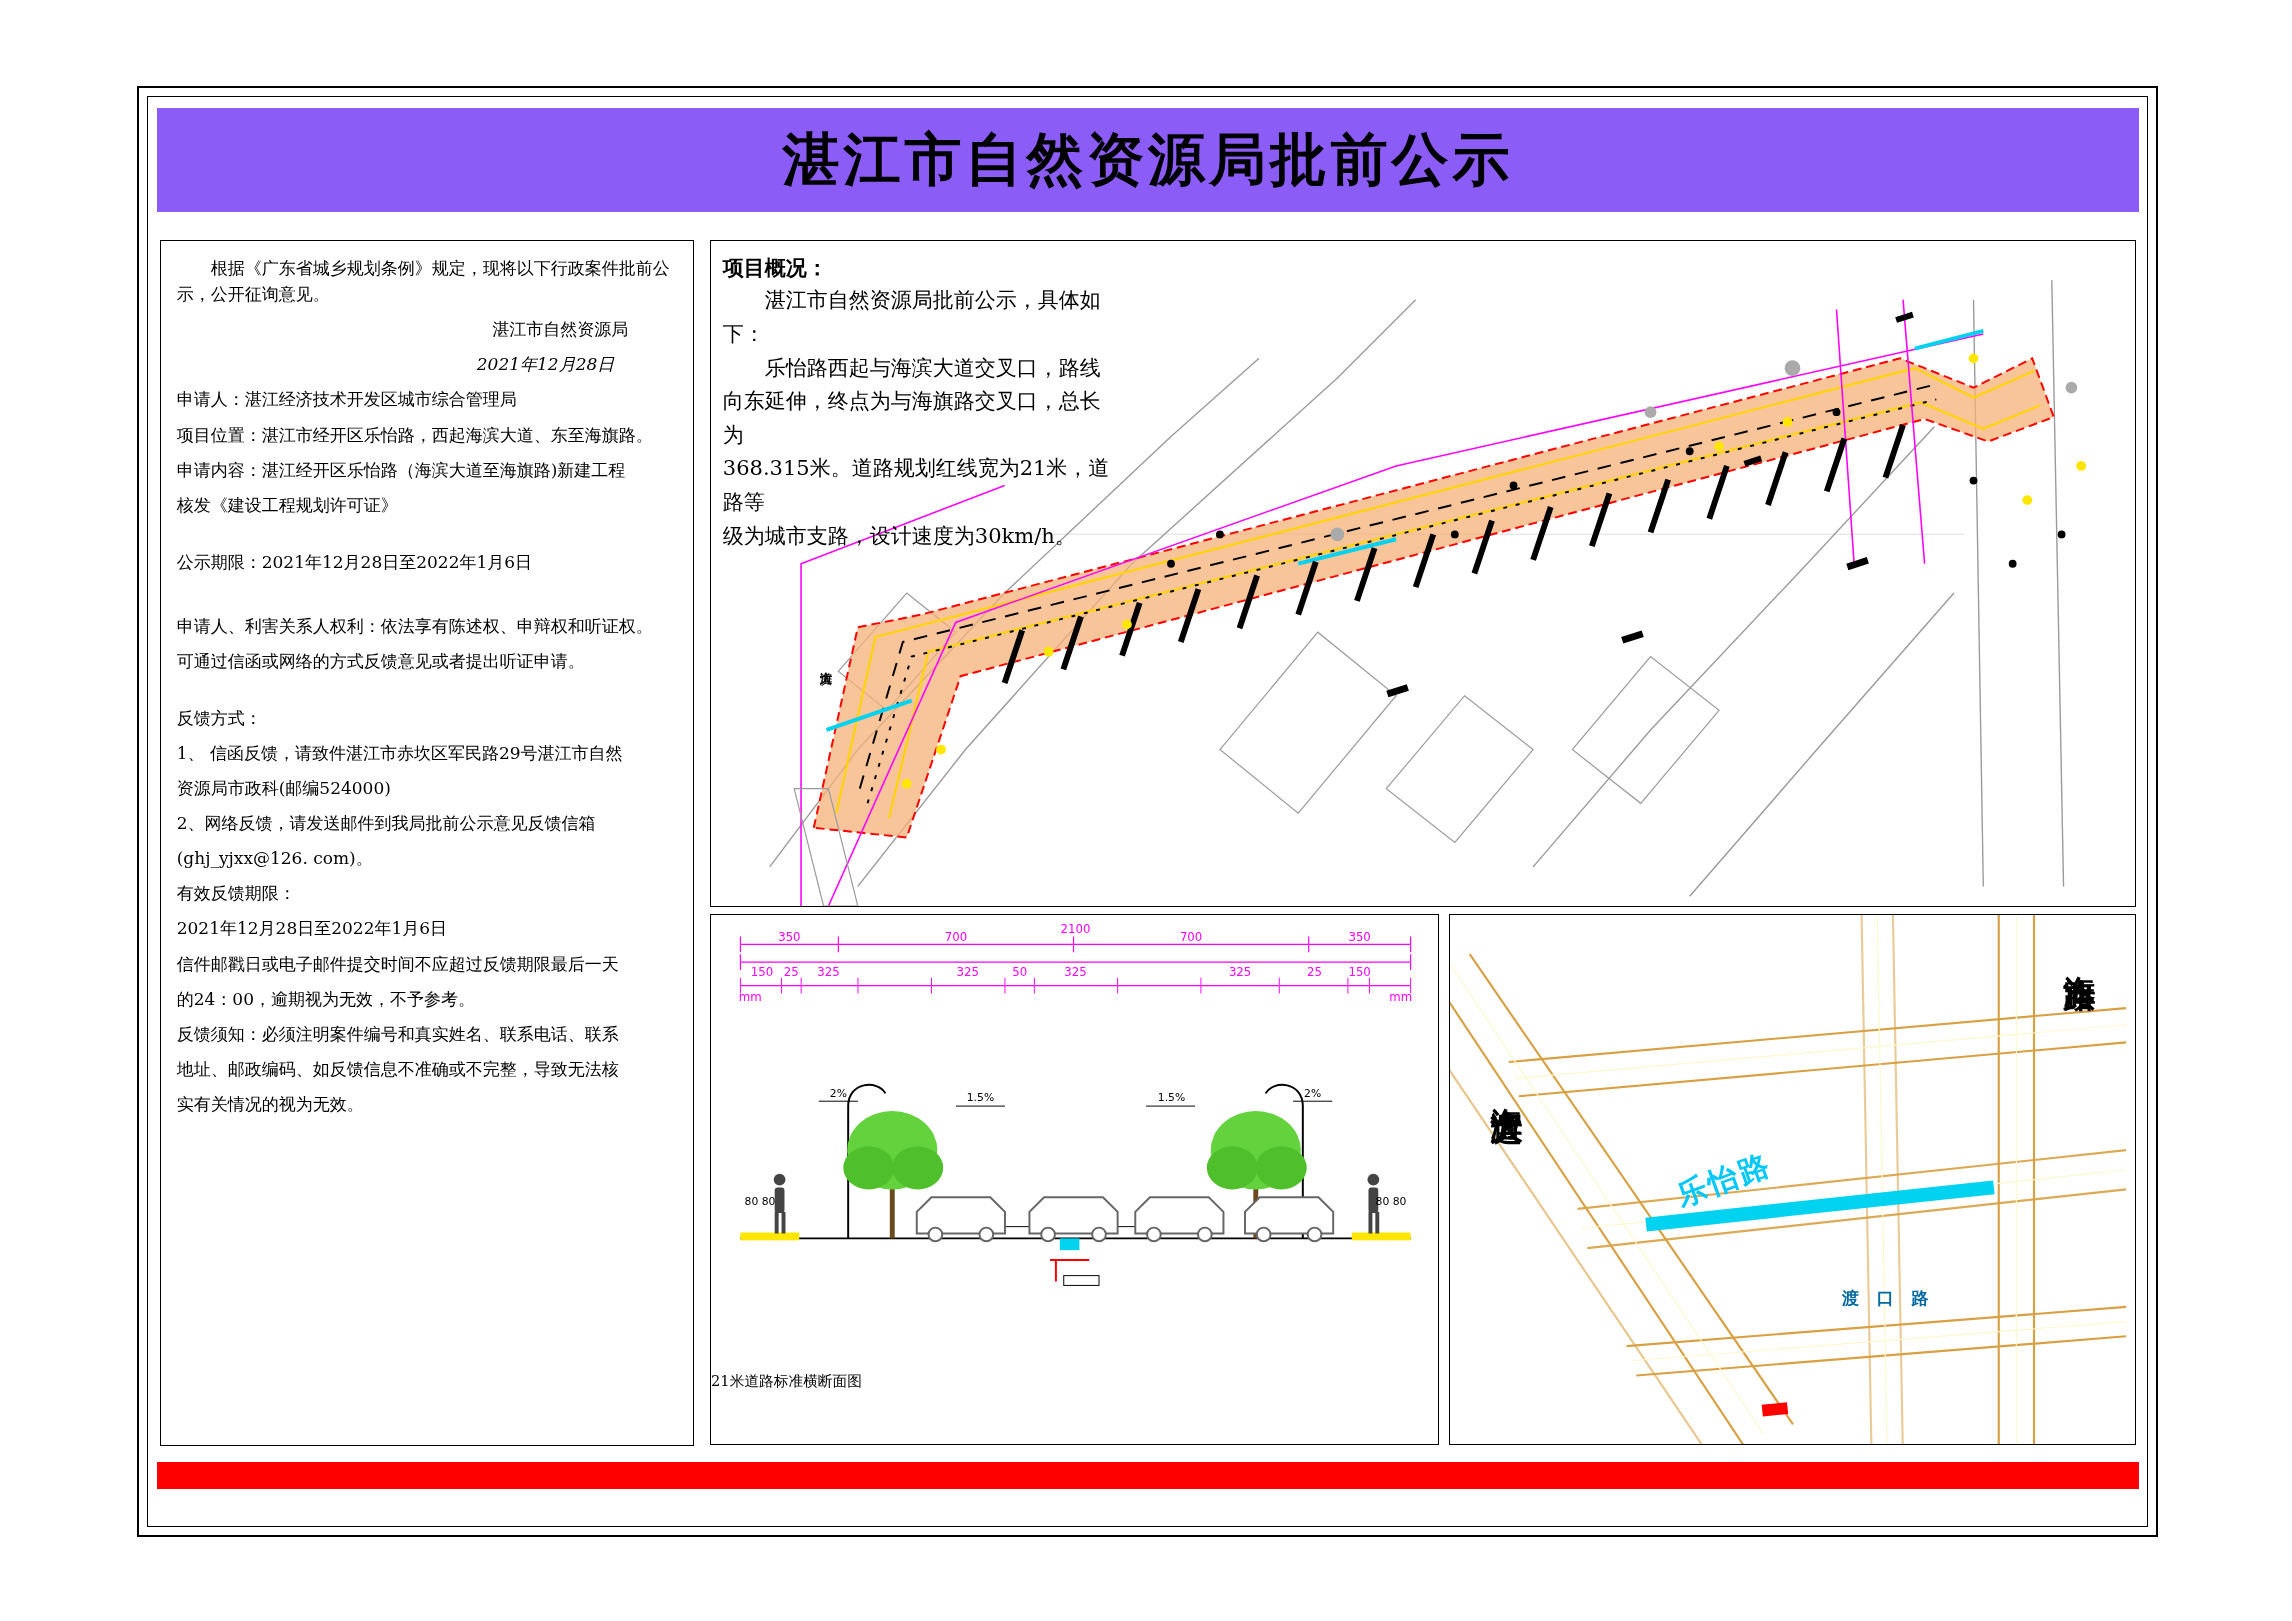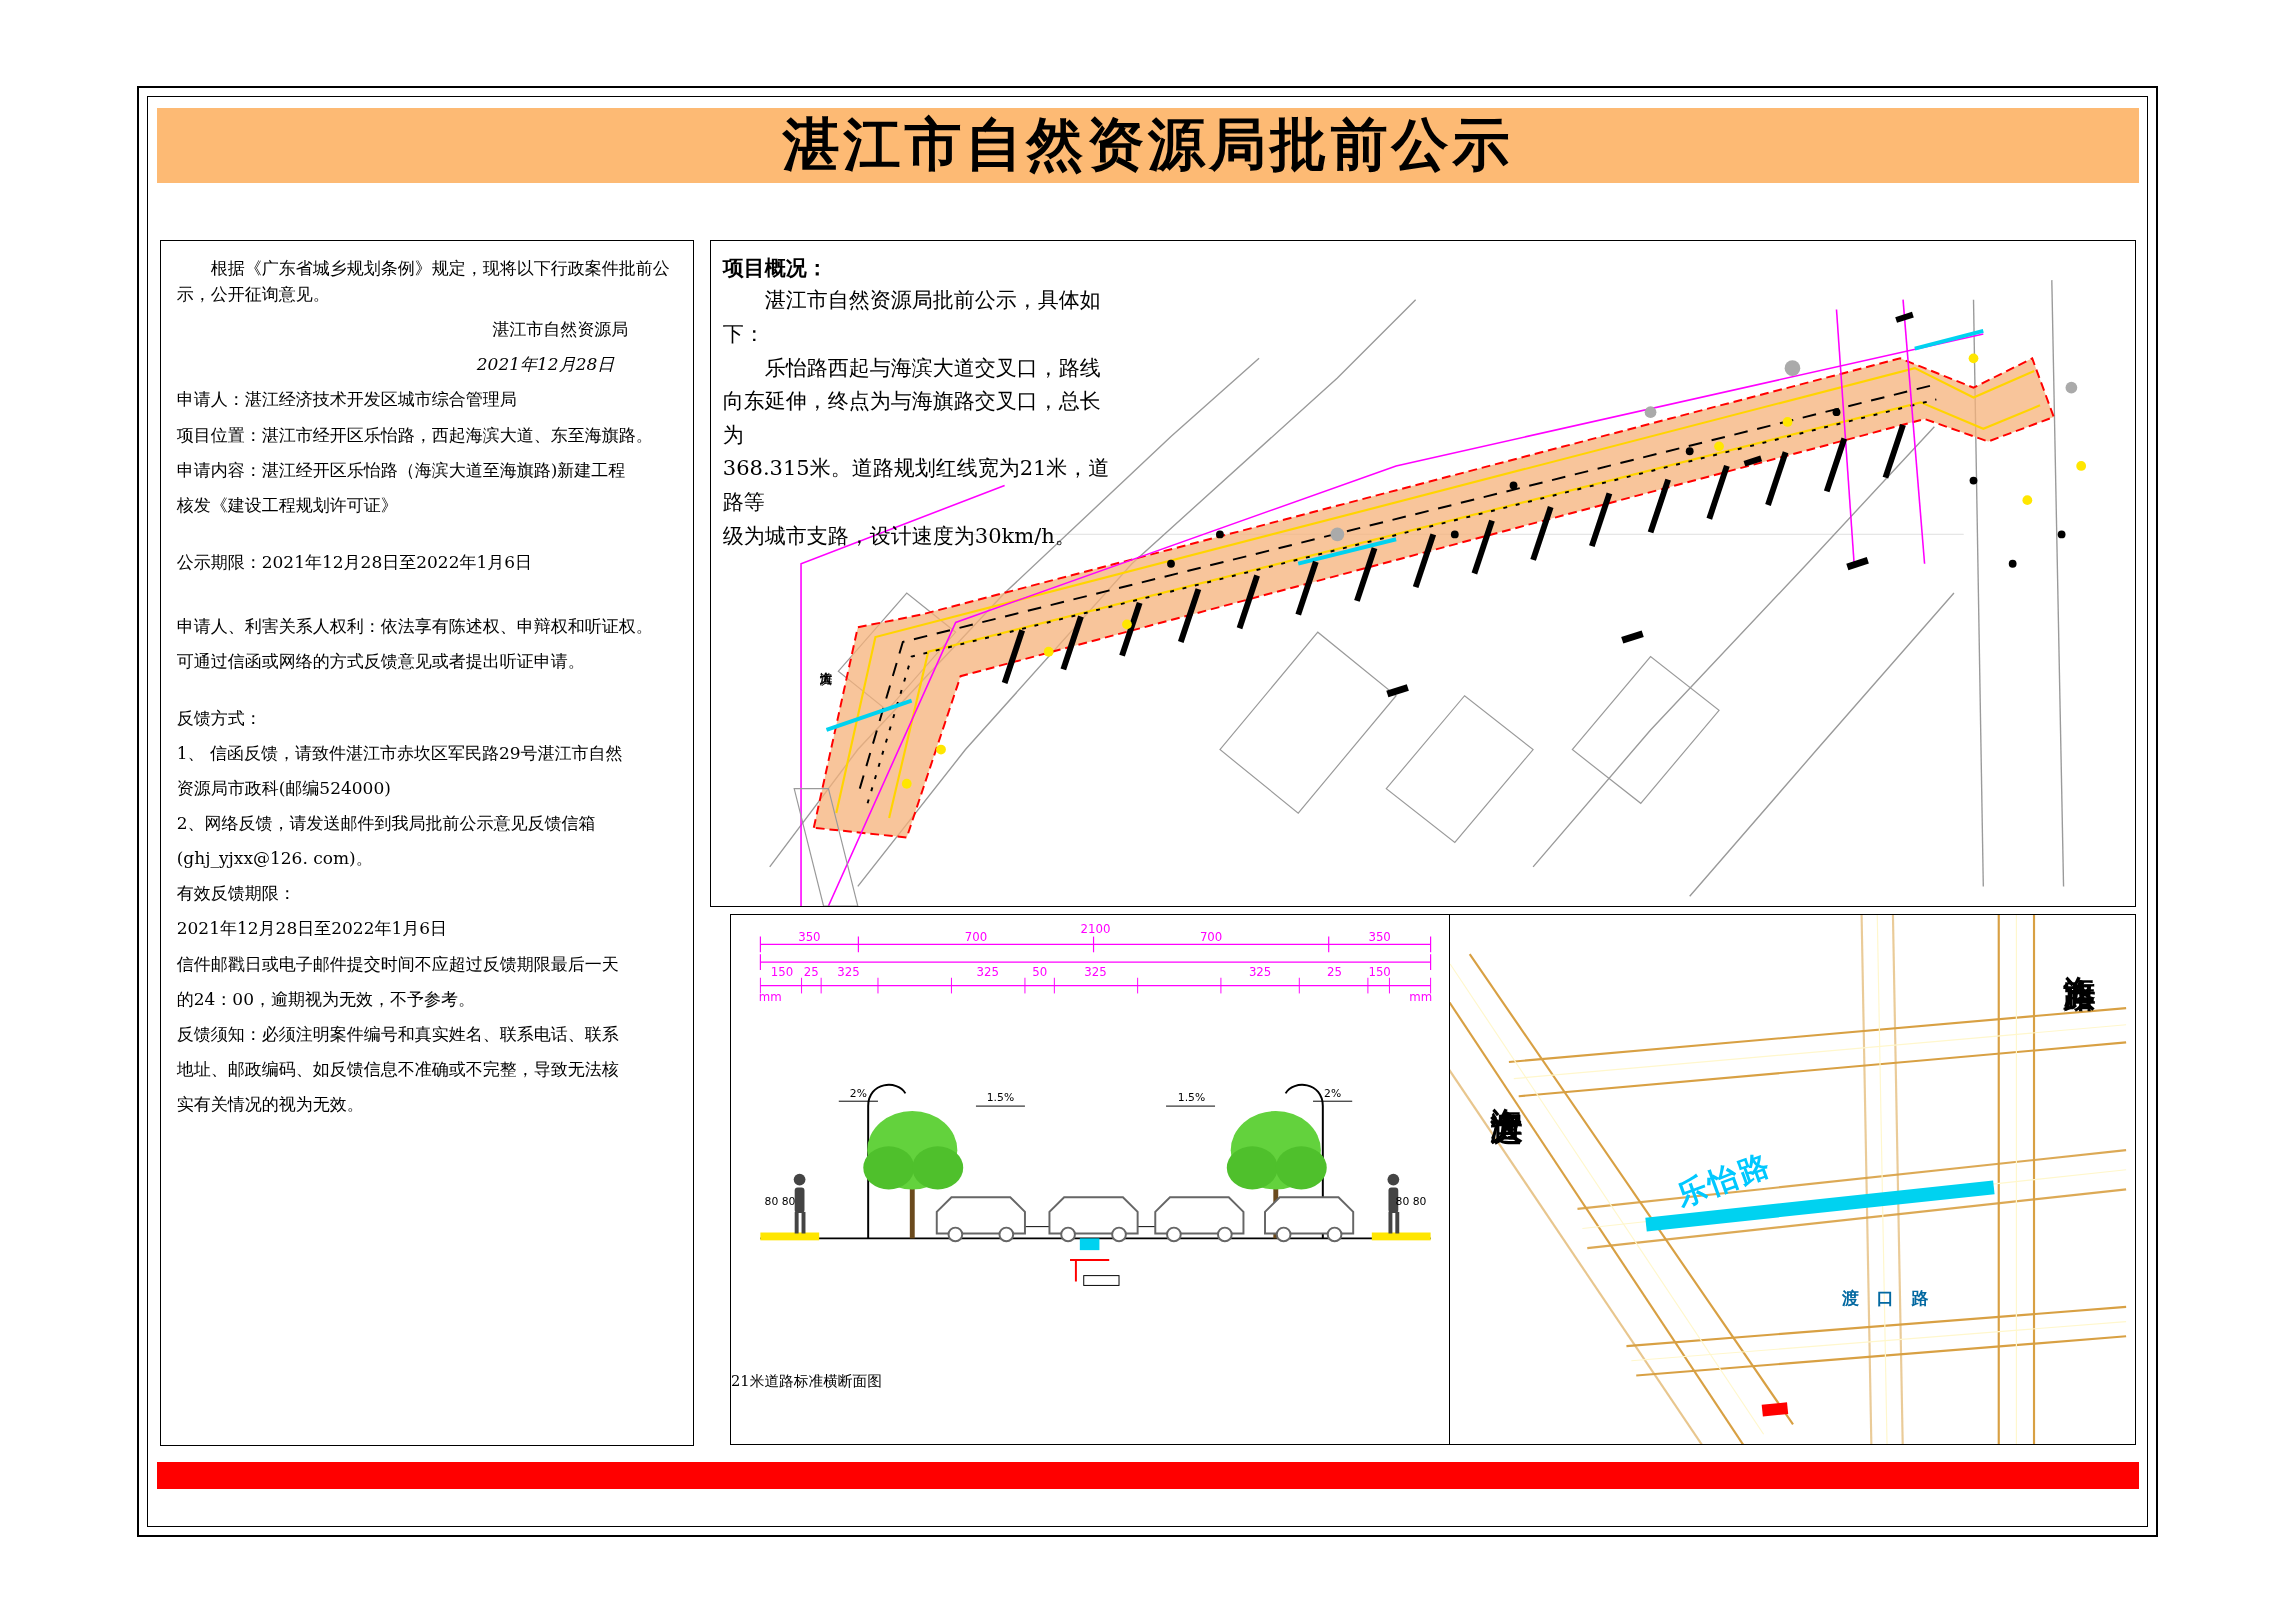--- a/index.html
+++ b/index.html
@@ -2,21 +2,21 @@
 <html><head>
 <meta charset="utf-8">
 <style>
   html,body{margin:0;padding:0;background:#ffffff;}
   body{width:2293px;height:1621px;font-family:"Liberation Serif",serif;}
   .page{position:relative;width:2293px;height:1621px;background:#fff;}
   .outer-frame{position:absolute;left:137px;top:86px;width:2021px;height:1451px;border:2px solid #000;box-sizing:border-box;}
   .inner-frame{position:absolute;left:147px;top:96px;width:2001px;height:1431px;border:1px solid #000;box-sizing:border-box;}
 
   
-  .banner{position:absolute;left:157px;top:108px;width:1982px;height:75px;background:#fdba74;display:flex;align-items:center;justify-content:center;}
+  .banner{position:absolute;left:157px;top:108px;width:1982px;height:104px;background:#8b5cf6;display:flex;align-items:center;justify-content:center;}
   .banner-text{color:#000;font-size:57px;font-weight:bold;letter-spacing:3.9px;font-family:"DejaVu Serif","Liberation Serif",serif;}
 
   
   .left-col{position:absolute;left:160px;top:240px;width:534px;height:1206px;border:1px solid #000;box-sizing:border-box;padding:13.7px 15.7px 9.8px 15.7px;}
   .left-col p{margin:0 0 8.8px 0;font-size:17px;line-height:1.55;color:#000;font-family:"DejaVu Serif","Liberation Serif",serif;}
   .indent2{text-indent:2em;}
   .right-align{text-align:right;padding-right:49px;}
   .right-align2{text-align:right;padding-right:63px;font-style:italic;}
   .gap-m{height:21.6px;}
   .gap-l{height:29px;}
@@ -25,21 +25,21 @@
   .map-panel{position:absolute;left:710px;top:240px;width:1426px;height:667px;border:1px solid #000;box-sizing:border-box;overflow:hidden;background:#fff;}
   .map-note{position:absolute;left:11.8px;top:9.8px;width:392px;font-size:21px;line-height:1.6;color:#000;font-family:"DejaVu Serif","Liberation Serif",serif;z-index:6;}
   .map-note .t{font-weight:bold;}
   .map-note p{margin:0;}
   .map-note .ind{text-indent:2em;}
 
   
   .mapsvg{position:absolute;left:0;top:0;width:100%;height:100%;}
 
   
-  .section-panel{position:absolute;left:710px;top:914px;width:729px;height:531px;border:1px solid #000;box-sizing:border-box;overflow:hidden;background:#fff;margin-left:20px;}
+  .section-panel{position:absolute;left:710px;top:914px;width:729px;height:531px;border:1px solid #000;box-sizing:border-box;overflow:hidden;background:#fff;}
   .section-caption{position:absolute;left:0;right:0;bottom:53px;text-align:left;font-size:14.7px;color:#000;font-family:"DejaVu Serif","Liberation Serif",serif;}
 
   
   .key-panel{position:absolute;left:1449px;top:914px;width:687px;height:531px;border:1px solid #000;box-sizing:border-box;overflow:hidden;background:#fff;}
   .vlabel{position:absolute;writing-mode:vertical-rl;text-orientation:upright;font-size:32px;font-weight:bold;color:#000;font-family:"DejaVu Serif","Liberation Serif",serif;letter-spacing:2px;}
   .klabel{position:absolute;font-size:30px;font-weight:bold;color:#00c8ff;font-family:"DejaVu Serif","Liberation Serif",serif;letter-spacing:2.9px;transform:rotate(-20deg);}
   .slabel{position:absolute;font-size:17px;color:#0369a1;font-family:"DejaVu Serif","Liberation Serif",serif;letter-spacing:5.9px;font-weight:bold;}
 
   
   .bottom-bar{position:absolute;left:157px;top:1462px;width:1982px;height:27.4px;background:#ff0000;}

